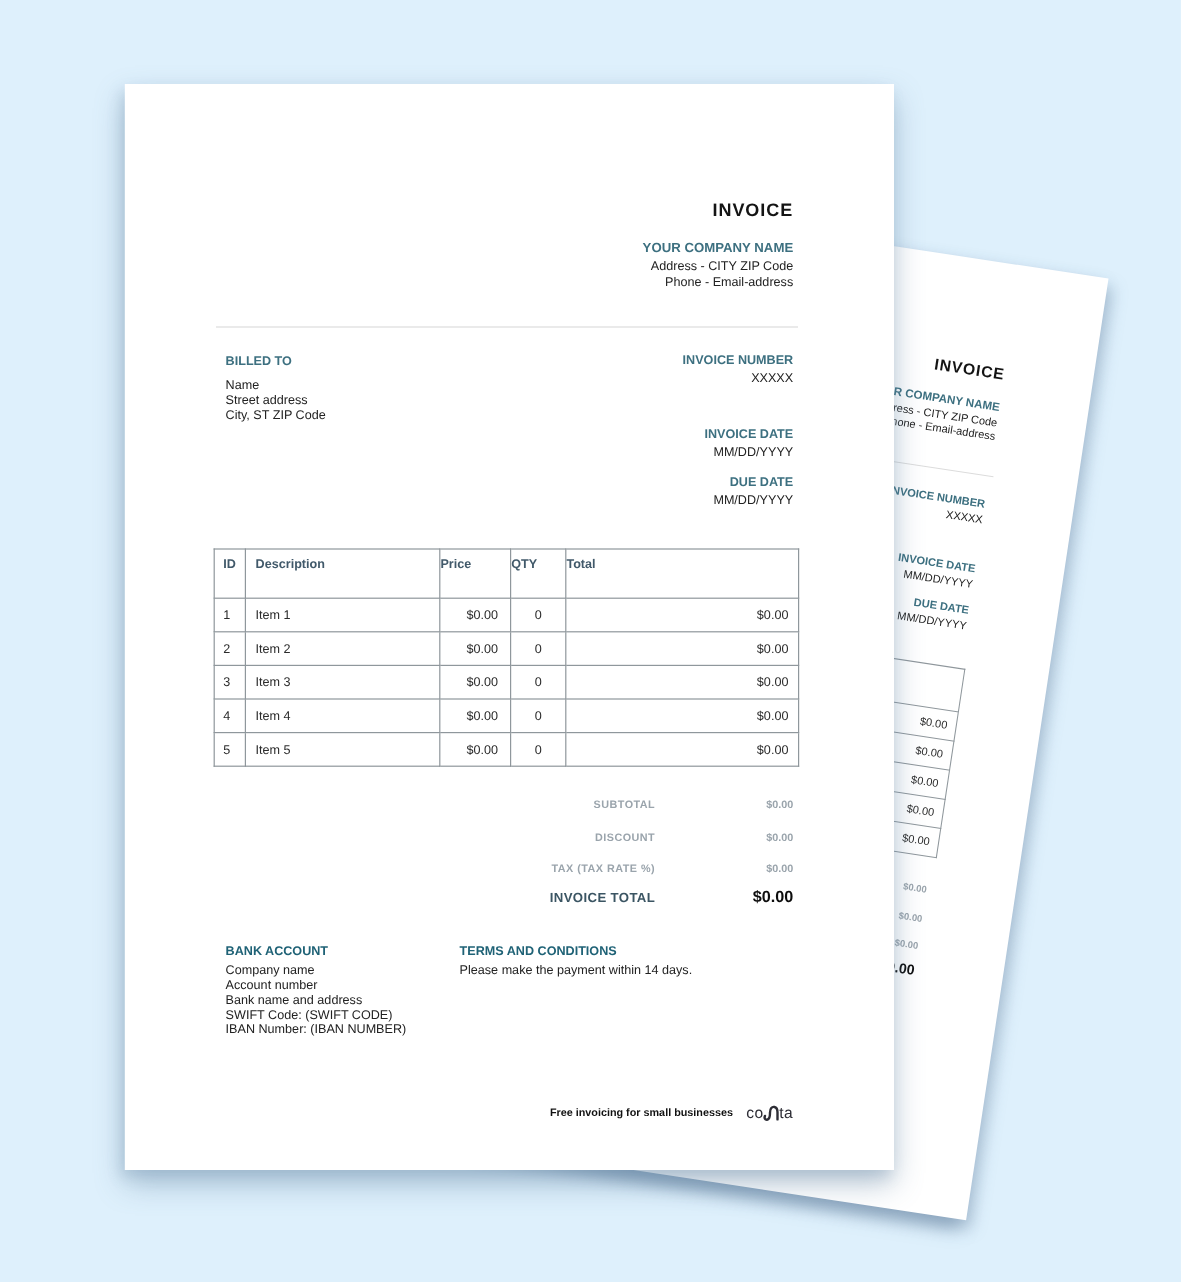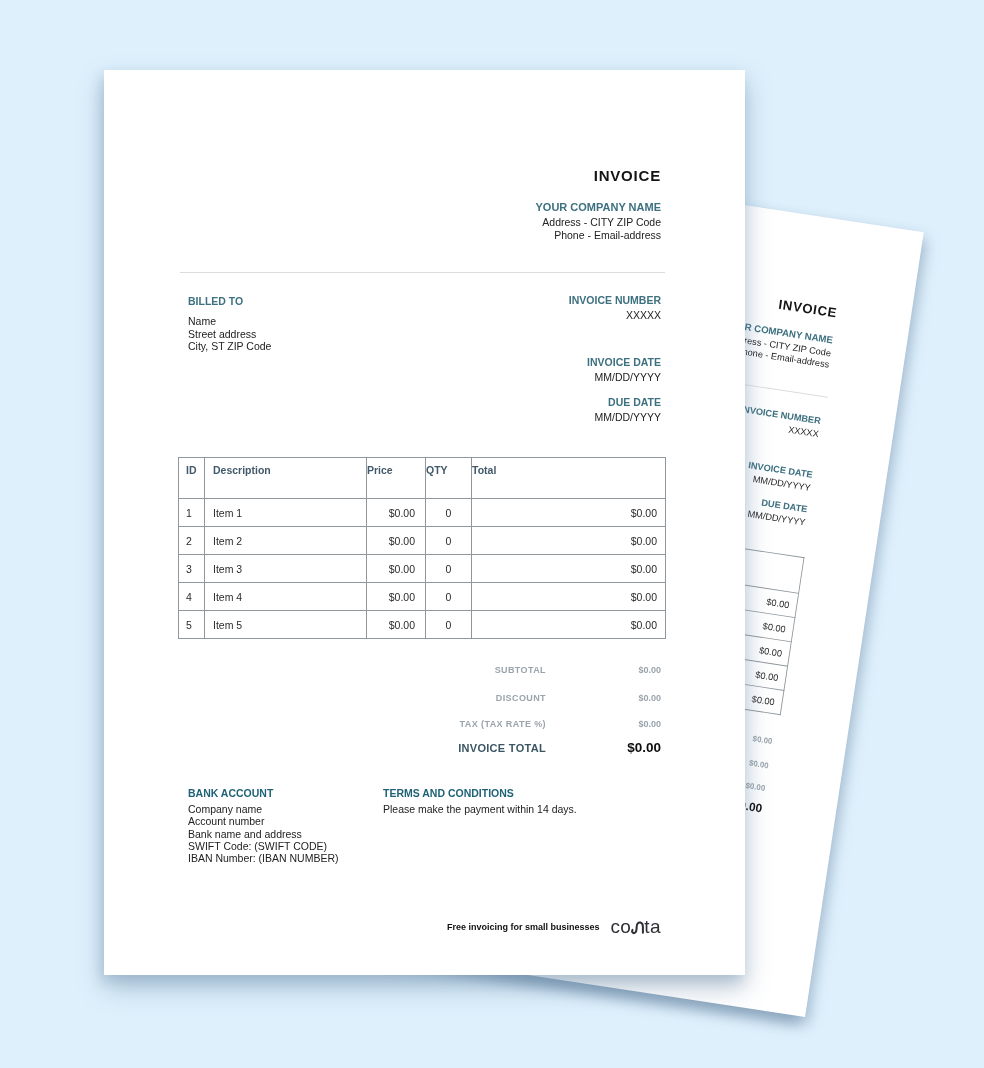--- a/index.html
+++ b/index.html
@@ -84,21 +84,21 @@
   .bank .body-line { line-height:12.3px; }
 
   .terms { position:absolute; left:279px; top:717px; }
 
   .footer {
     position:absolute; right:84px; top:843px; height:28px;
     display:flex; align-items:center; gap:11px;
   }
   .tagline { font-size:9px; font-weight:bold; color:#111; }
   .logo { display:flex; align-items:center; color:#2e2e36; }
-  .logo-text { font-size:19px; letter-spacing:0.4px; }
+  .logo-text { font-size:13px; letter-spacing:0.4px; }
   .logo-glyph { margin:0 -1px; display:block; }
 </style>
 </head>
 <body>
 
 <div class="scene">
 
   <div class="page page--back">
     <div class="title">INVOICE</div>
     <div class="company">

